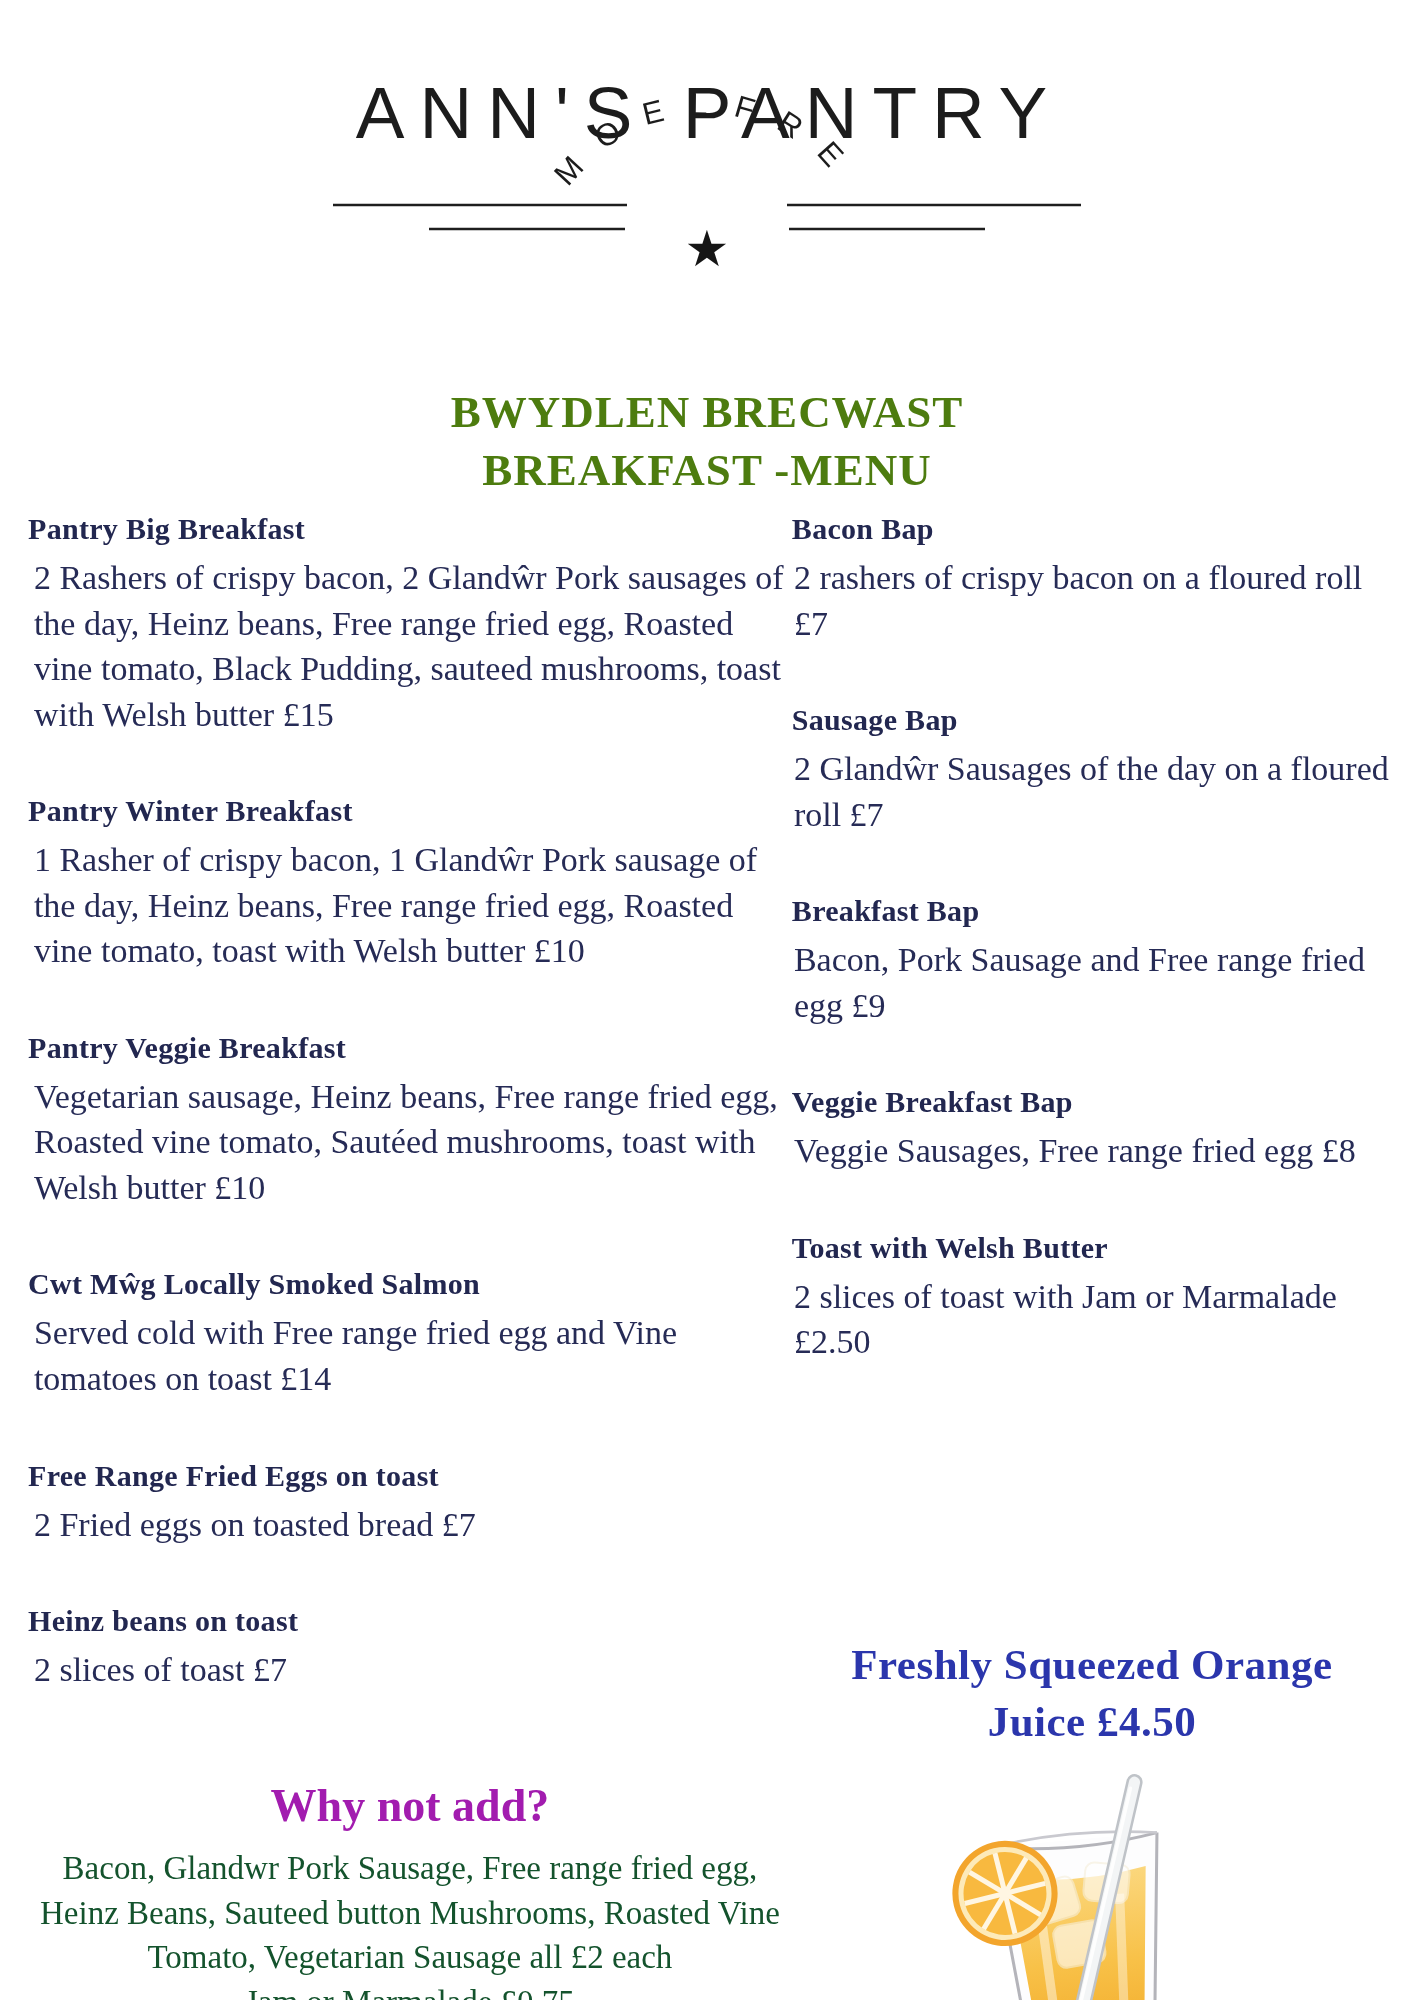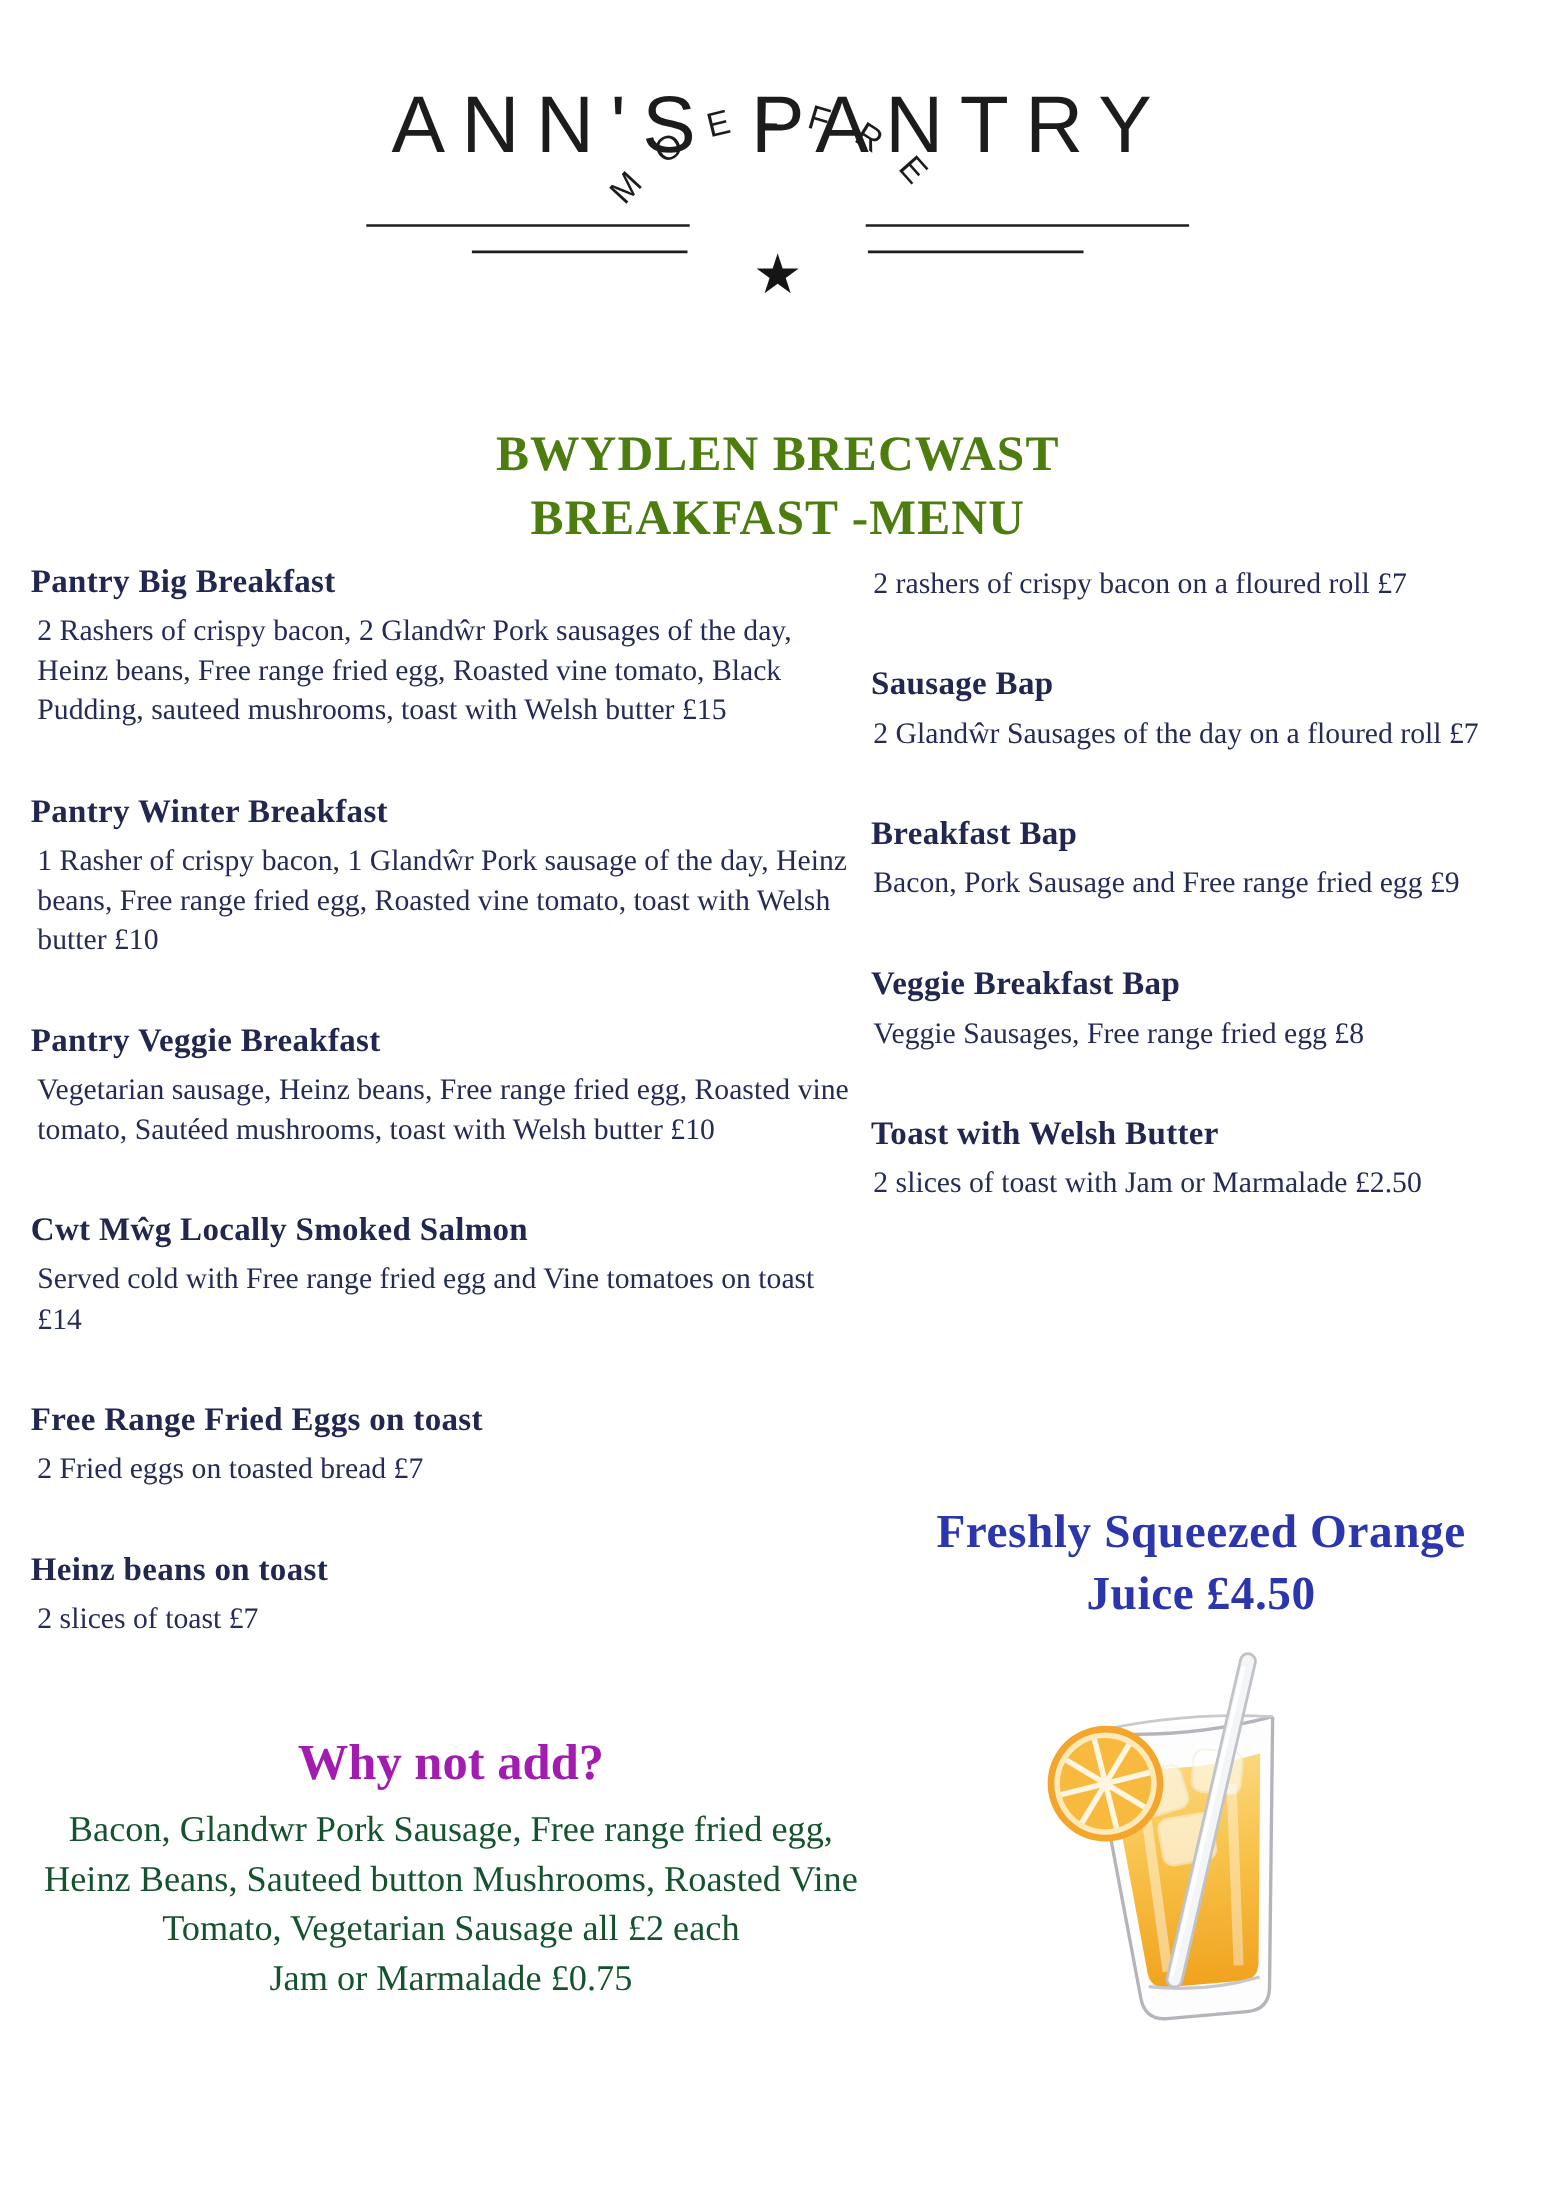--- a/index.html
+++ b/index.html
@@ -19,21 +19,21 @@
   
   .columns{display:flex;padding:0 22px 0 28px;margin-top:16px;}
   .col-left{width:56%;}
   .col-right{width:44%;}
   .menu-item{margin-bottom:57px;text-align:left;}
   .menu-item h3{
     font-size:30px;font-weight:700;color:#222750;margin:0 0 9px 0;
     letter-spacing:0.3px;
   }
   .menu-item p{
-    font-size:27px;color:#262b56;line-height:1.34;margin:0 auto;
+    font-size:34px;color:#262b56;line-height:1.34;margin:0 auto;
     max-width:752px;
   }
   .col-right .menu-item p{max-width:596px;}
   
   .addons{margin-top:86px;text-align:center;}
   .addons h2{
     font-size:46px;font-weight:700;color:#a21caf;margin:0 0 14px 0;
   }
   .addons p{font-size:33px;color:#14532d;line-height:1.36;margin:0 auto;max-width:770px;}
   
@@ -114,20 +114,21 @@
         <h2>Why not add?</h2>
         <p>Bacon, Glandwr Pork Sausage, Free range fried egg, Heinz Beans, Sauteed button Mushrooms, Roasted Vine Tomato, Vegetarian Sausage all £2 each</p>
         <p>Jam or Marmalade £0.75</p>
       </div>
 
     </div>
 
     <div class="col-right">
 
       <div class="menu-item">
+        <h3>Bacon Bap</h3>
         <p>2 rashers of crispy bacon on a floured roll £7</p>
       </div>
 
       <div class="menu-item">
         <h3>Sausage Bap</h3>
         <p>2 Glandŵr Sausages of the day on a floured roll £7</p>
       </div>
 
       <div class="menu-item">
         <h3>Breakfast Bap</h3>

